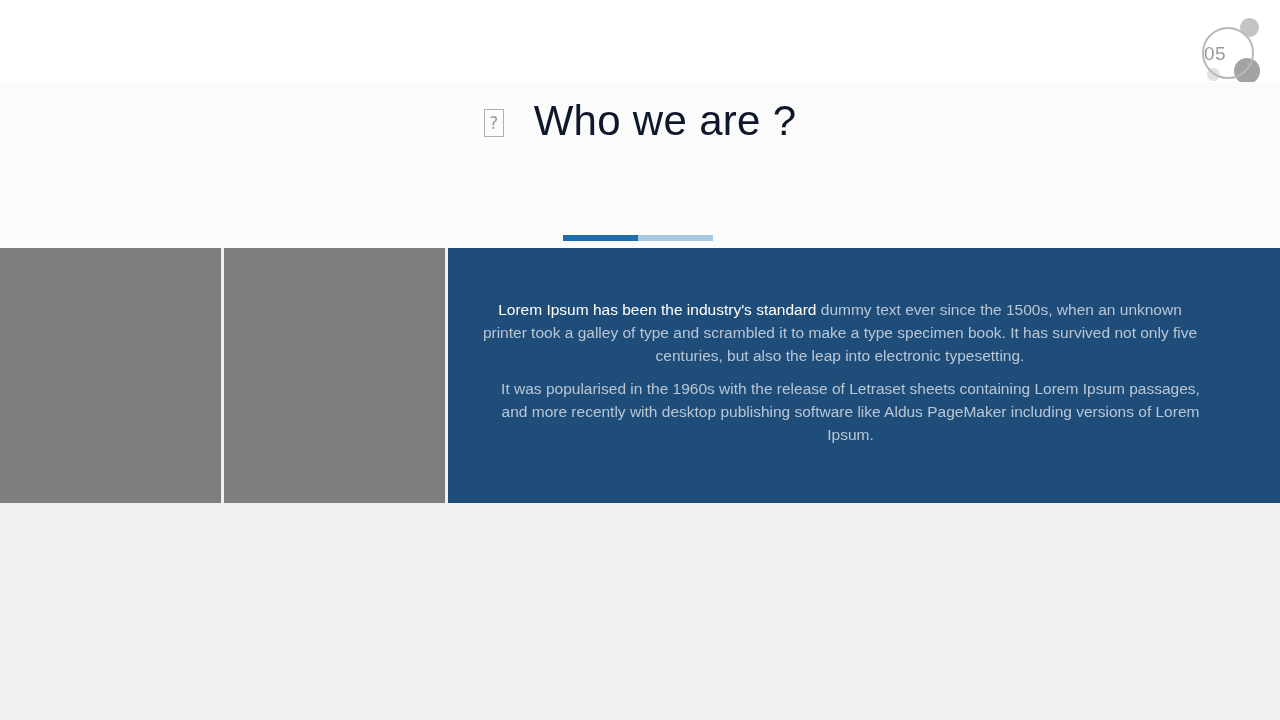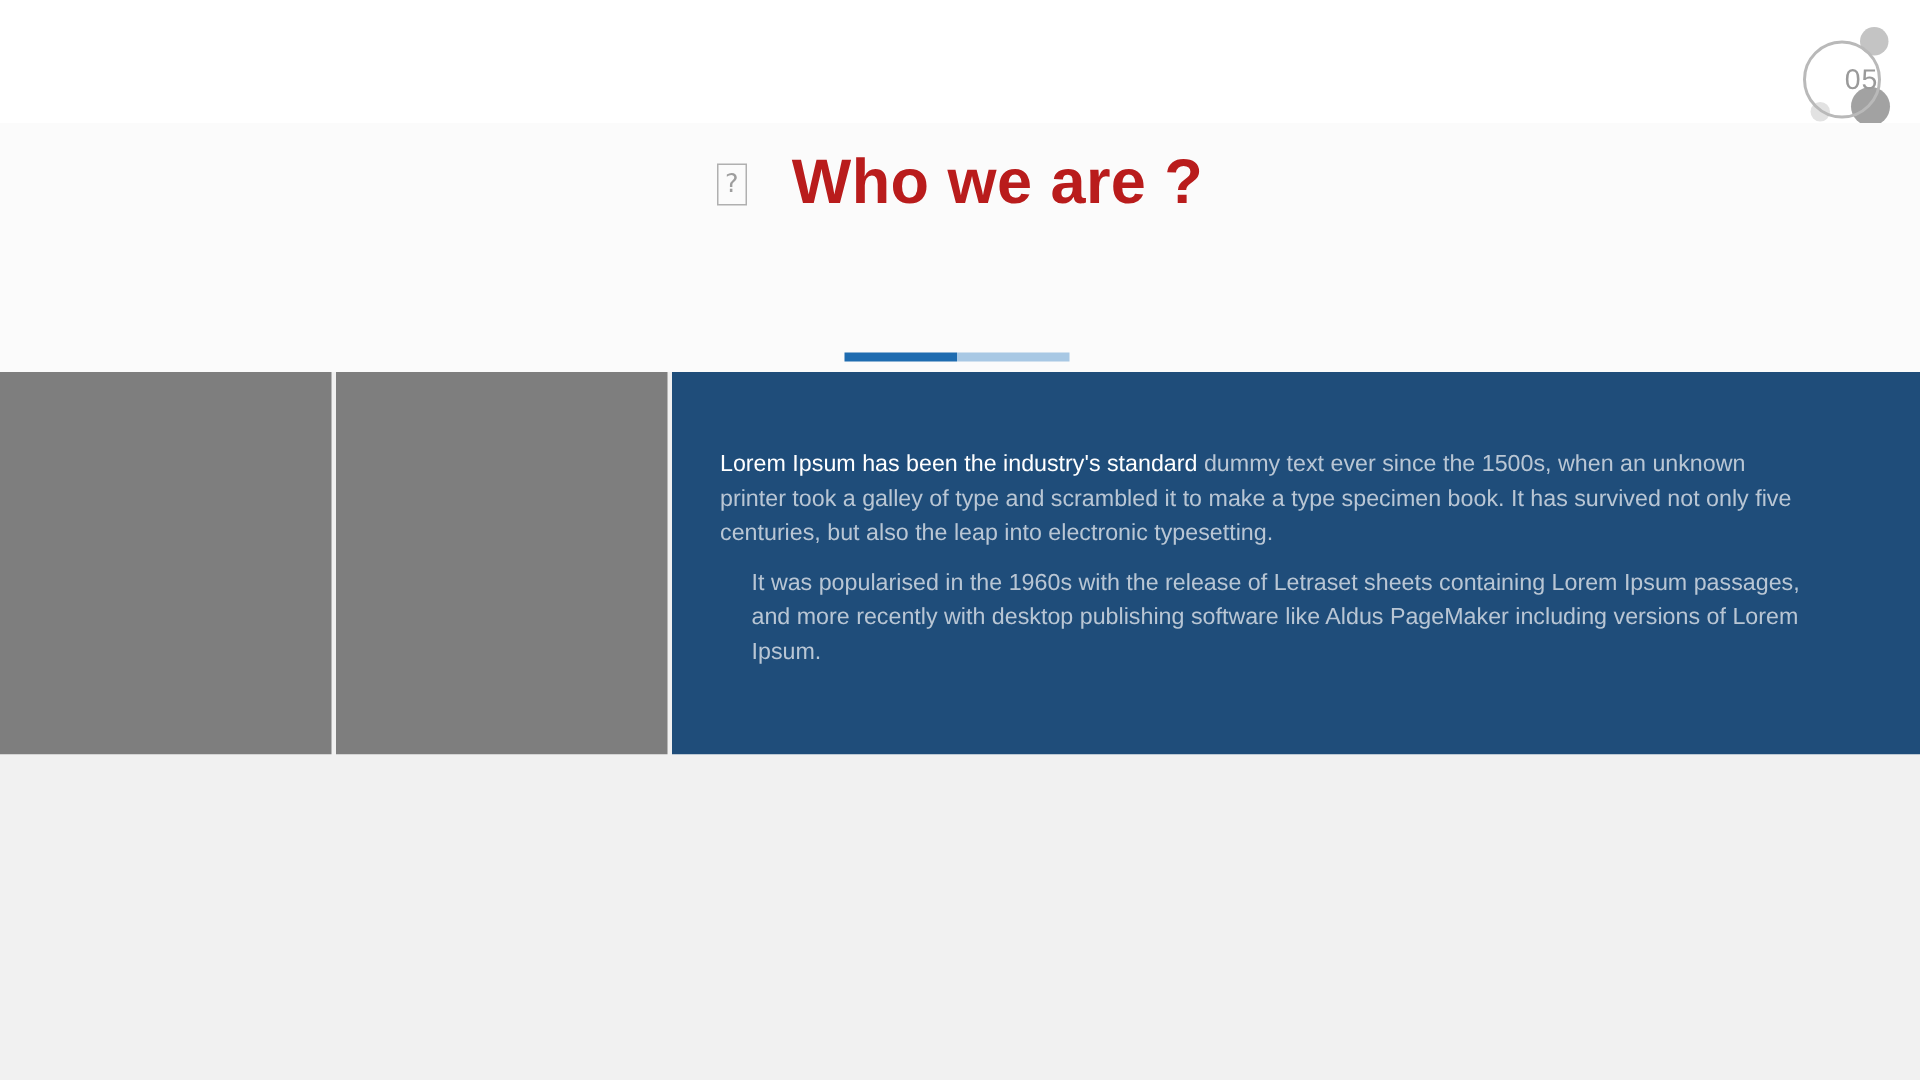--- a/index.html
+++ b/index.html
@@ -31,21 +31,21 @@
   }
   .badge-ring {
     position: absolute;
     left: 6px; top: 21px;
     width: 52px; height: 52px;
     border: 2px solid #b9b9b9;
     border-radius: 50%;
     box-sizing: border-box;
     display: flex;
     align-items: center;
-    justify-content: flex-end;
+    justify-content: flex-start;
   }
   .badge-num {
     font-size: 19px;
     color: #9a9a9a;
     letter-spacing: 0.5px;
     line-height: 1;
   }
   .dot {
     position: absolute;
     border-radius: 50%;
@@ -88,22 +88,22 @@
     color: #9e9e9e;
     font-size: 17px;
     line-height: 26px;
     text-align: center;
     margin-right: 30px;
     margin-top: 4px;
     font-family: "DejaVu Sans", sans-serif;
   }
   .title-text {
     font-size: 42px;
-    color: #b91c1c;
-    font-weight: 700;
+    color: #0f172a;
+    font-weight: 400;
     letter-spacing: 0.3px;
     line-height: 1;
     white-space: nowrap;
   }
   .accent-bar {
     position: absolute;
     left: 563px; top: 153px;
     width: 150px; height: 6px;
     display: flex;
   }
@@ -140,20 +140,21 @@
     width: 832px; height: 255px;
     background: #1f4d7a;
     box-sizing: border-box;
     padding: 50px 80px 0 32px;
   }
   .para {
     font-size: 15.5px;
     line-height: 23px;
     color: #b9c6d4;
     margin: 0 0 10px 0;
+    text-align: center;
   }
   .para:last-child { margin-bottom: 0; margin-left: 21px; }
   .para .lead {
     color: #ffffff;
   }
 
   
   .bottom-area {
     position: absolute;
     left: 0; top: 503px;

